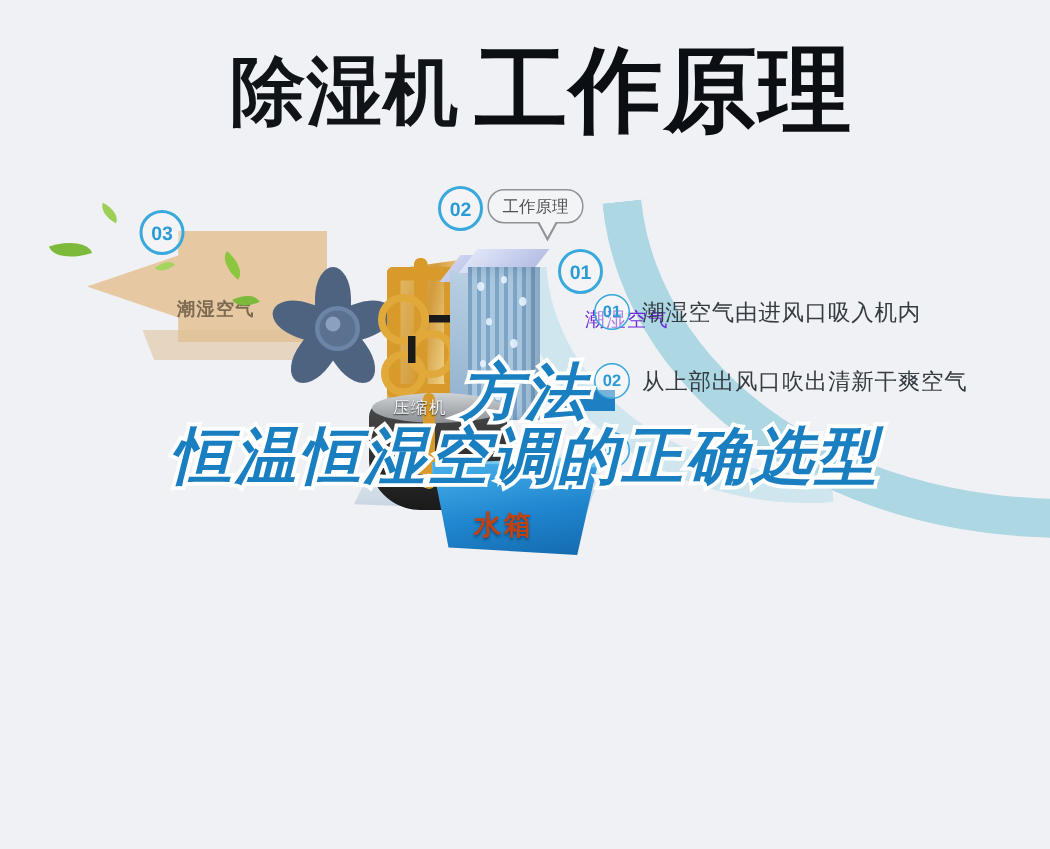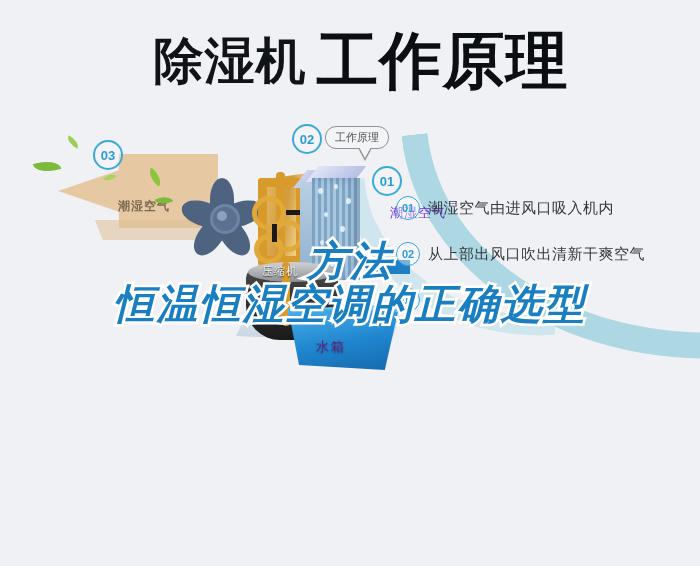--- a/index.html
+++ b/index.html
@@ -197,21 +197,21 @@
     background:linear-gradient(170deg,#49b1ea 0%,#1f86cf 55%,#1569ad 100%);
     clip-path:polygon(0% 0%,100% 6%,88% 100%,10% 92%);
   }
   .tank-lip{
     position:absolute;left:288px;top:192px;width:110px;height:14px;
     background:linear-gradient(180deg,#8ed4f5,#3ea5e2);
     clip-path:polygon(0% 38%,100% 0%,100% 56%,0% 100%);
   }
   .tank-label{
     position:absolute;left:316px;top:226px;
-    font-size:13px;color:#701a75;font-weight:normal;letter-spacing:2px;
+    font-size:18px;color:#c2410c;font-weight:bold;letter-spacing:2px;
     text-shadow:0 1px 2px rgba(0,40,80,.55);
   }
 
   
   .badge{
     position:absolute;width:26px;height:26px;border-radius:50%;
     border:2px solid #39a9dd;color:#2b9bd4;
     font-size:13px;font-weight:bold;
     display:flex;align-items:center;justify-content:center;
     background:rgba(255,255,255,.25);

